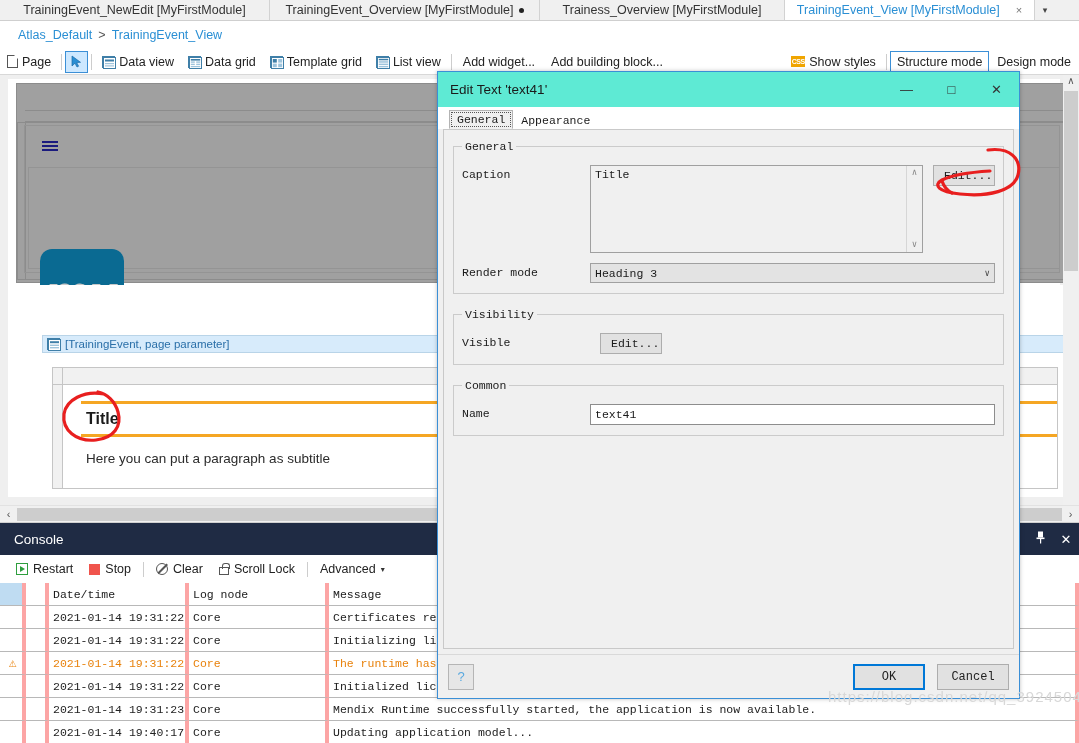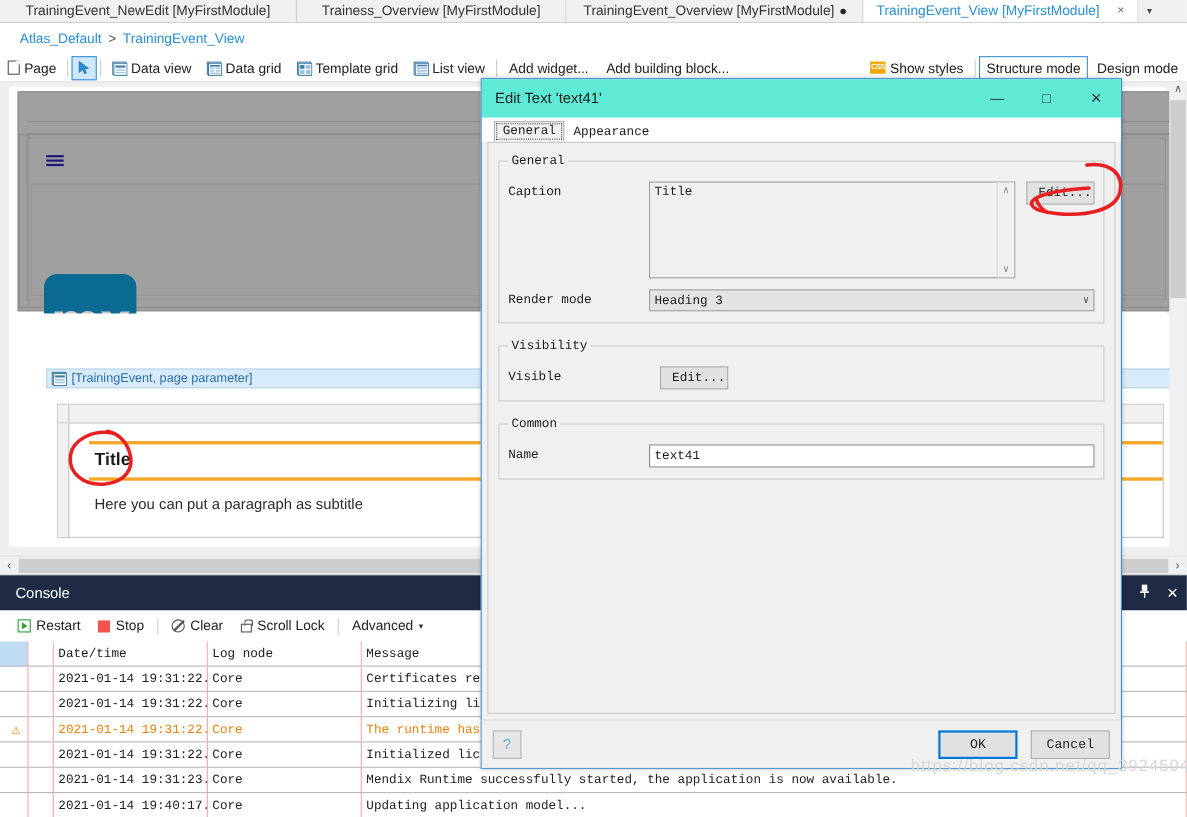--- a/index.html
+++ b/index.html
@@ -270,21 +270,21 @@
 
   
   #console-grid {
     position:absolute; left:0; top:60px; width:1079px; bottom:0;
     overflow:hidden;
     font-family:"Liberation Mono", monospace;
     font-size:11.5px;
   }
   .crow { display:flex; height:23px; align-items:stretch; }
   .crow > div {
-    border-right:1px solid #fca5a5; border-bottom:1px solid #b8b8b8;
+    border-right:4px solid #fca5a5; border-bottom:1px solid #b8b8b8;
     display:flex; align-items:center; padding-left:4px;
     overflow:hidden; white-space:nowrap;
   }
   .c-ico { width:26px; justify-content:center; padding-left:0; }
   .c-sel { width:23px; }
   .c-date { width:140px; }
   .c-node { width:140px; }
   .c-msg { flex:1; border-right:none; }
   .hdrrow > div { background:#ffffff; color:#1a1a1a; }
   .hdrrow .c-ico { background:#bfdcf2; }
@@ -411,26 +411,26 @@
     z-index:60; pointer-events:none; white-space:nowrap;
   }
 </style>
 </head>
 <body>
 
 <div id="tabstrip">
   <div class="doctab" style="width:270px;">
     <span>TrainingEvent_NewEdit [MyFirstModule]</span>
   </div>
-  <div class="doctab" style="width:245px;">
-    <span>Trainess_Overview [MyFirstModule]</span>
-  </div>
   <div class="doctab" style="width:270px;">
     <span>TrainingEvent_Overview [MyFirstModule]</span>
     <span class="dot"></span>
+  </div>
+  <div class="doctab" style="width:245px;">
+    <span>Trainess_Overview [MyFirstModule]</span>
   </div>
   <div class="doctab active" style="width:250px;">
     <span>TrainingEvent_View [MyFirstModule]</span>
     <span class="dot"></span>
     <span class="tabclose">×</span>
   </div>
   <div class="tabchevron">▾</div>
 </div>
 
 <div id="breadcrumb">

